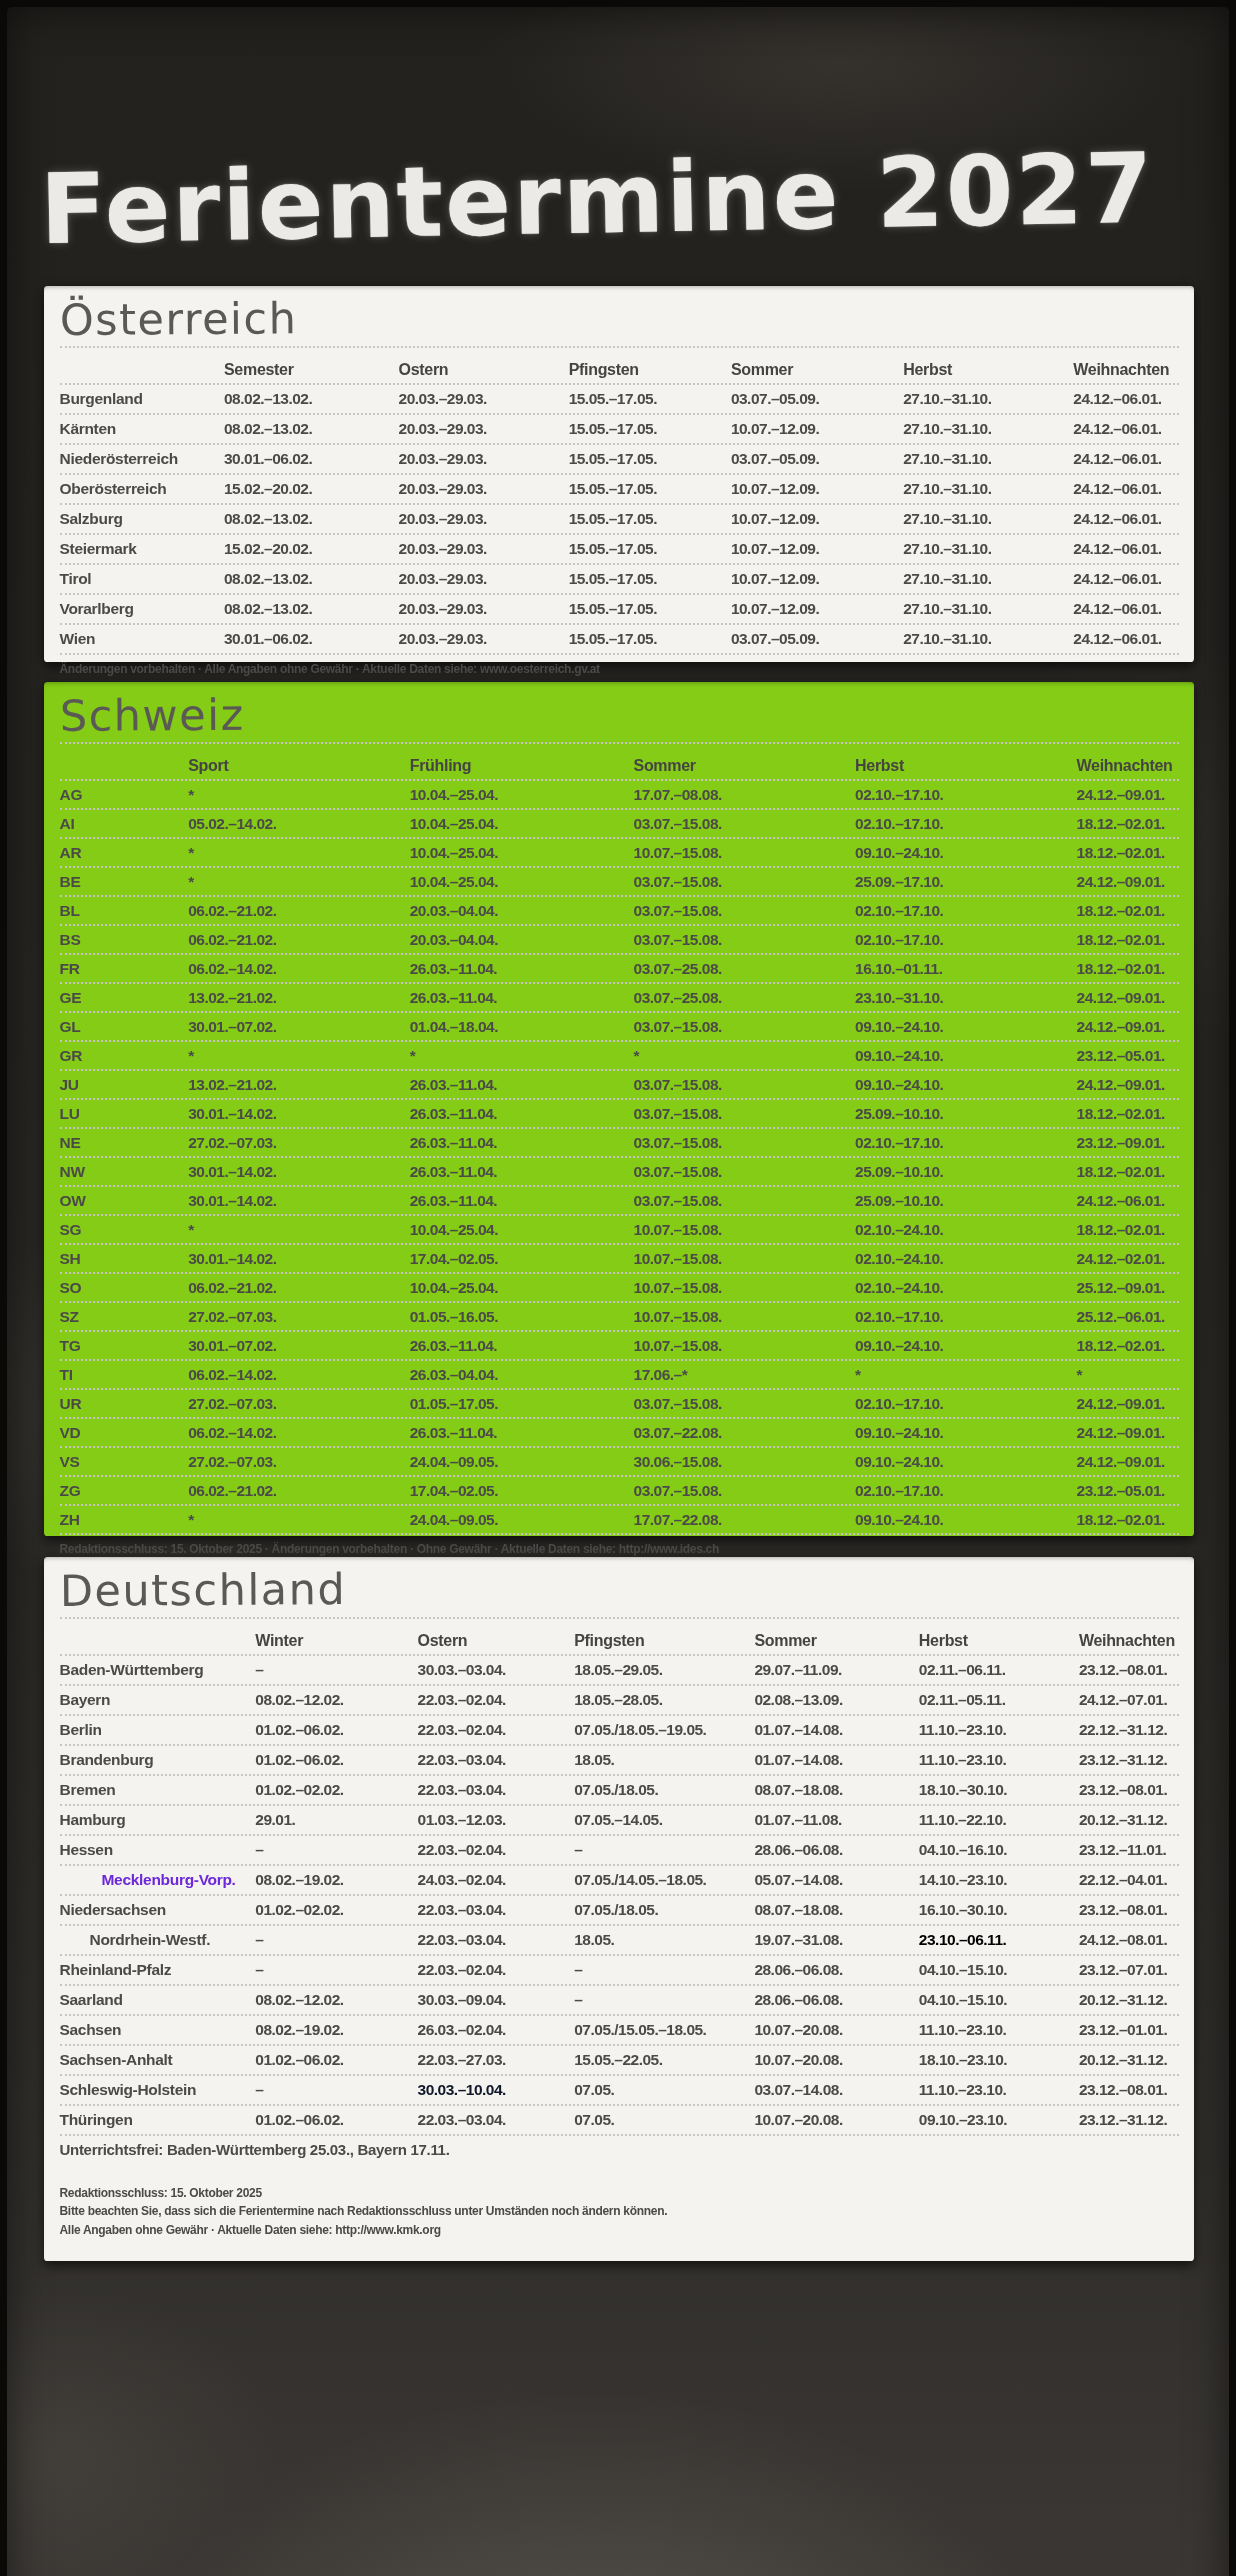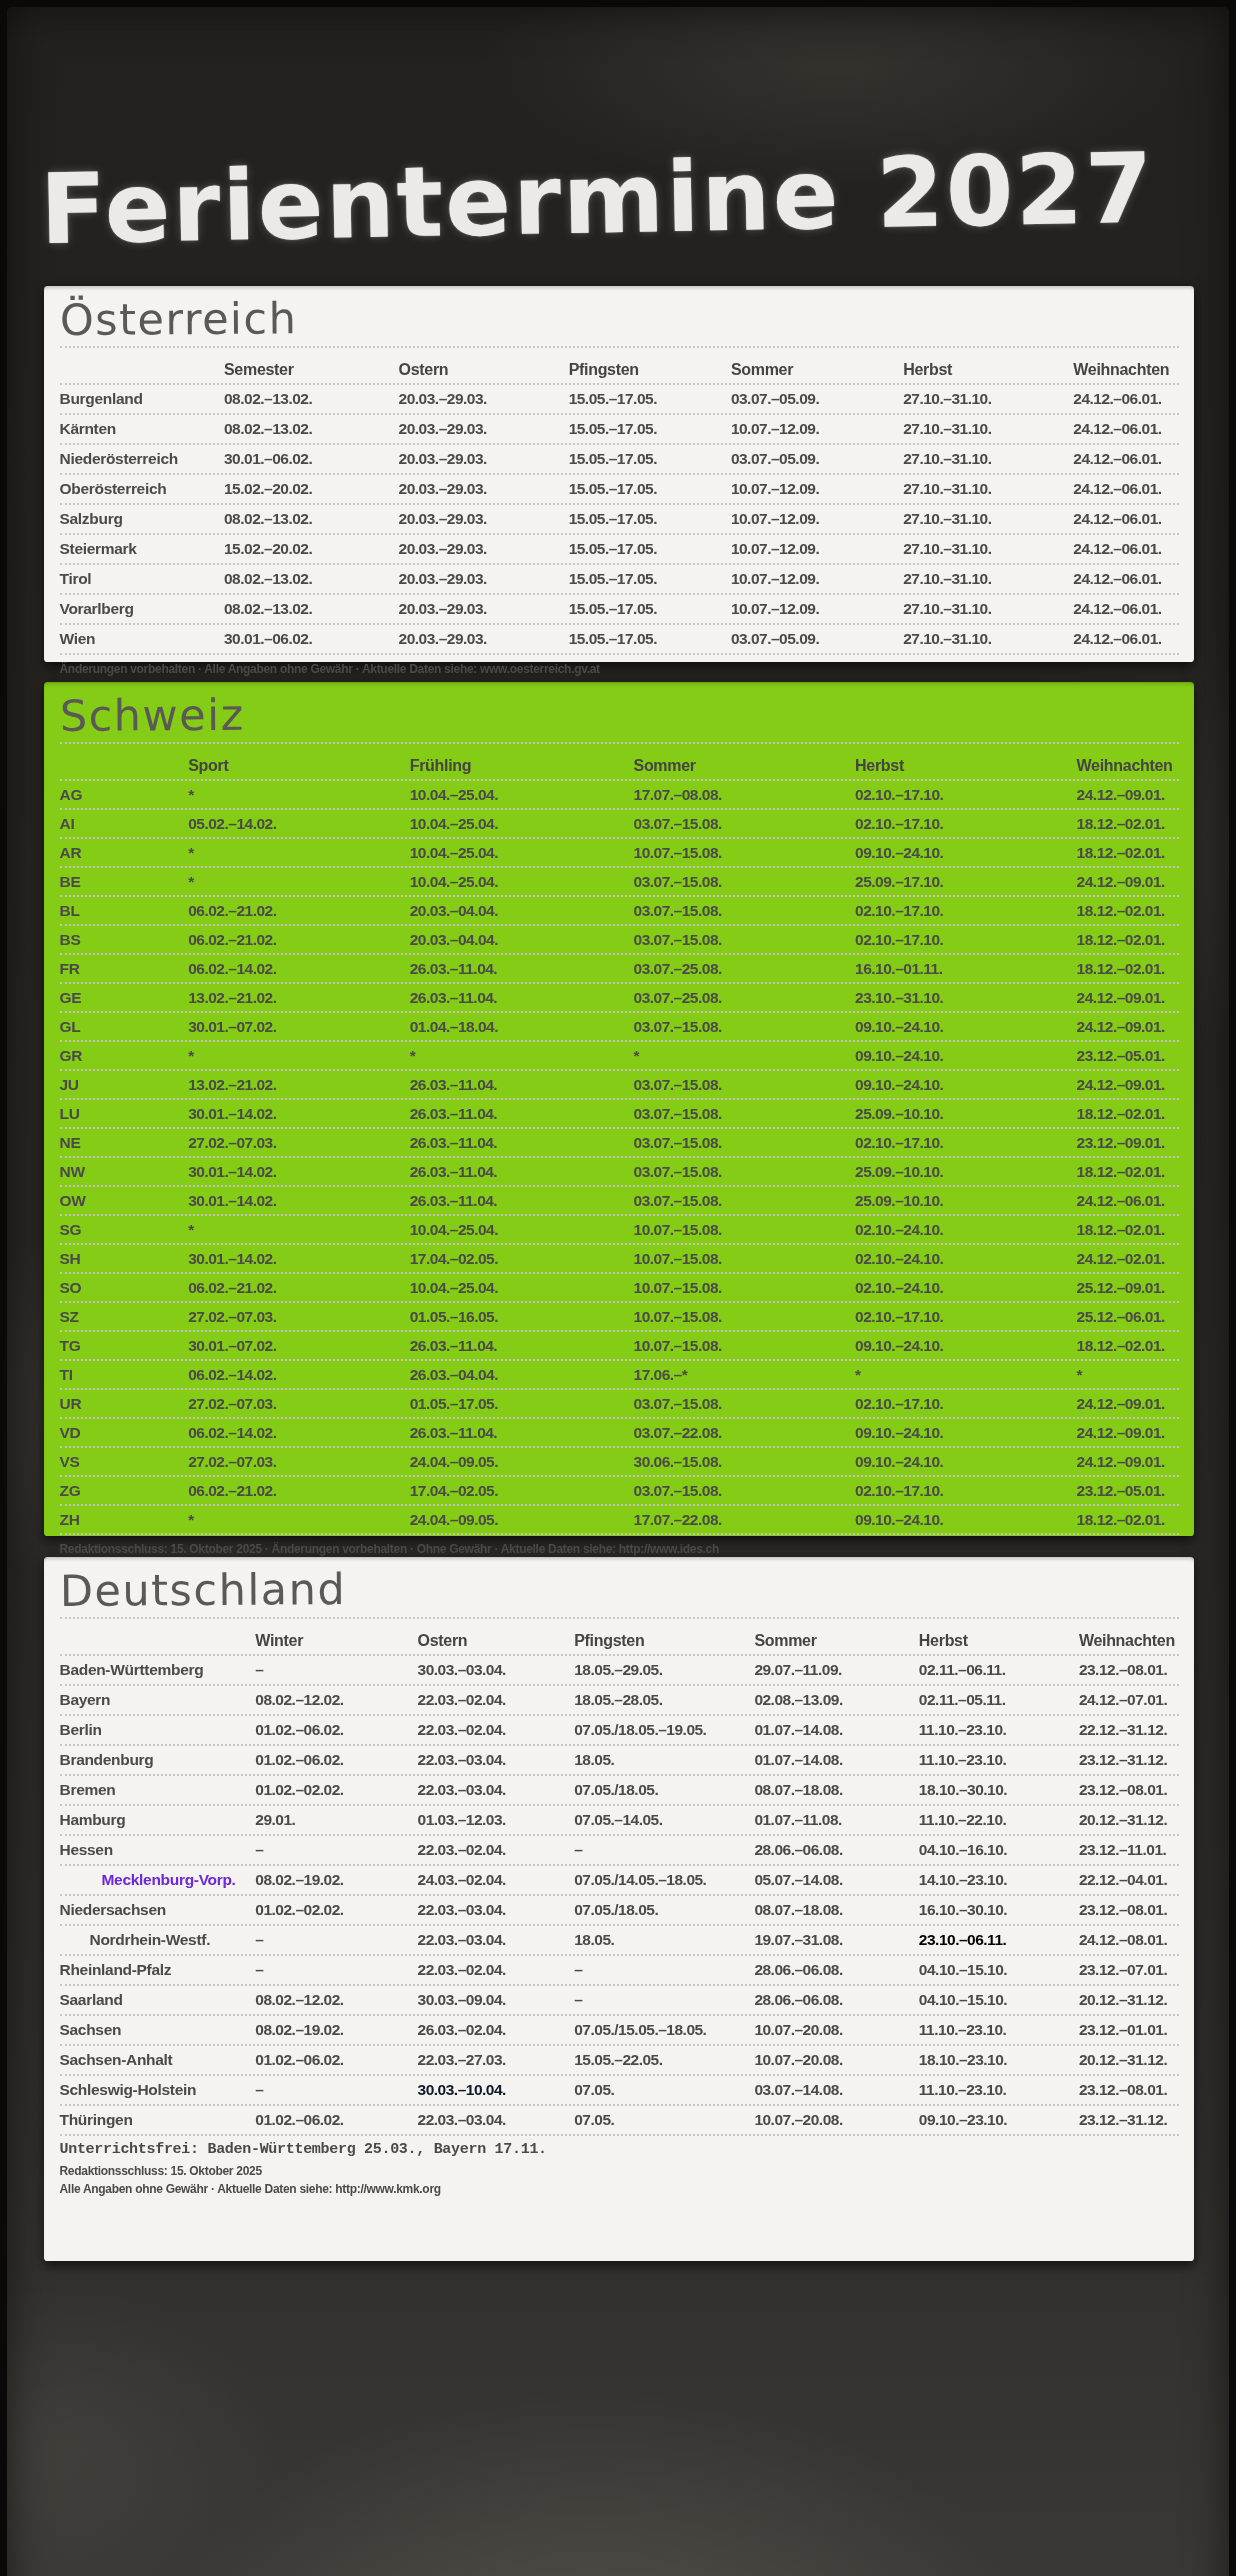--- a/index.html
+++ b/index.html
@@ -36,21 +36,21 @@
   .rows-ch .trow.data{height:27px;}
   .rows-de .trow.data{height:28px;}
   .cols-at{grid-template-columns:14.7% 15.6% 15.2% 14.5% 15.4% 15.2% 9.4%;}
   .cols-ch{grid-template-columns:11.5% 19.8% 20% 19.8% 19.8% 9.1%;}
   .cols-de{grid-template-columns:17.5% 14.5% 14% 16.1% 14.7% 14.3% 8.9%;}
   .hcell{font-size:16px;font-weight:700;letter-spacing:-0.3px;}
   .cell{font-size:15.5px;font-weight:700;letter-spacing:-0.5px;word-spacing:-1px;white-space:nowrap;}
   .rlabel{font-size:15.5px;font-weight:700;letter-spacing:-0.3px;white-space:nowrap;}
   .footer-area{margin-top:5.2px;}
   .fline{font-size:12px;font-weight:700;line-height:18.5px;letter-spacing:-0.3px;}
-  .fnote{font-size:15px;font-weight:700;line-height:18.5px;letter-spacing:-0.3px;margin-bottom:2px;font-family:Liberation Mono, monospace;}
+  .fnote{font-size:15px;font-weight:700;line-height:18.5px;letter-spacing:-0.3px;margin-bottom:24px;}
 </style>
 </head>
 <body>
 
 <div id="page">
   <div id="board"></div>
 
   <div id="main-title" style="color: rgb(236, 234, 230);">Ferientermine 2027</div>
 
   <div class="card" id="card-at" style="background: rgb(244, 243, 240);">
@@ -531,17 +531,18 @@
           <span class="cell" style="color: rgb(75, 74, 72);">22.03.–03.04.</span>
           <span class="cell" style="color: rgb(75, 74, 72);">07.05.</span>
           <span class="cell" style="color: rgb(75, 74, 72);">10.07.–20.08.</span>
           <span class="cell" style="color: rgb(75, 74, 72);">09.10.–23.10.</span>
           <span class="cell" style="color: rgb(75, 74, 72);">23.12.–31.12.</span>
         </div>
       </div>
     <div class="footer-area">
         <div class="fnote" style="color: rgb(75, 74, 72);">Unterrichtsfrei:  Baden-Württemberg 25.03.,  Bayern 17.11.</div>
         <div class="fline" style="color: rgb(75, 74, 72);">Redaktionsschluss: 15. Oktober 2025</div>
+        <div class="fline" style="color: rgb(75, 74, 72);">Bitte beachten Sie, dass sich die Ferientermine nach Redaktionsschluss unter Umständen noch ändern können.</div>
         <div class="fline" style="color: rgb(75, 74, 72);">Alle Angaben ohne Gewähr · Aktuelle Daten siehe: http://www.kmk.org</div>
       </div>
   </div>
 </div>
 
 
 </body></html>

